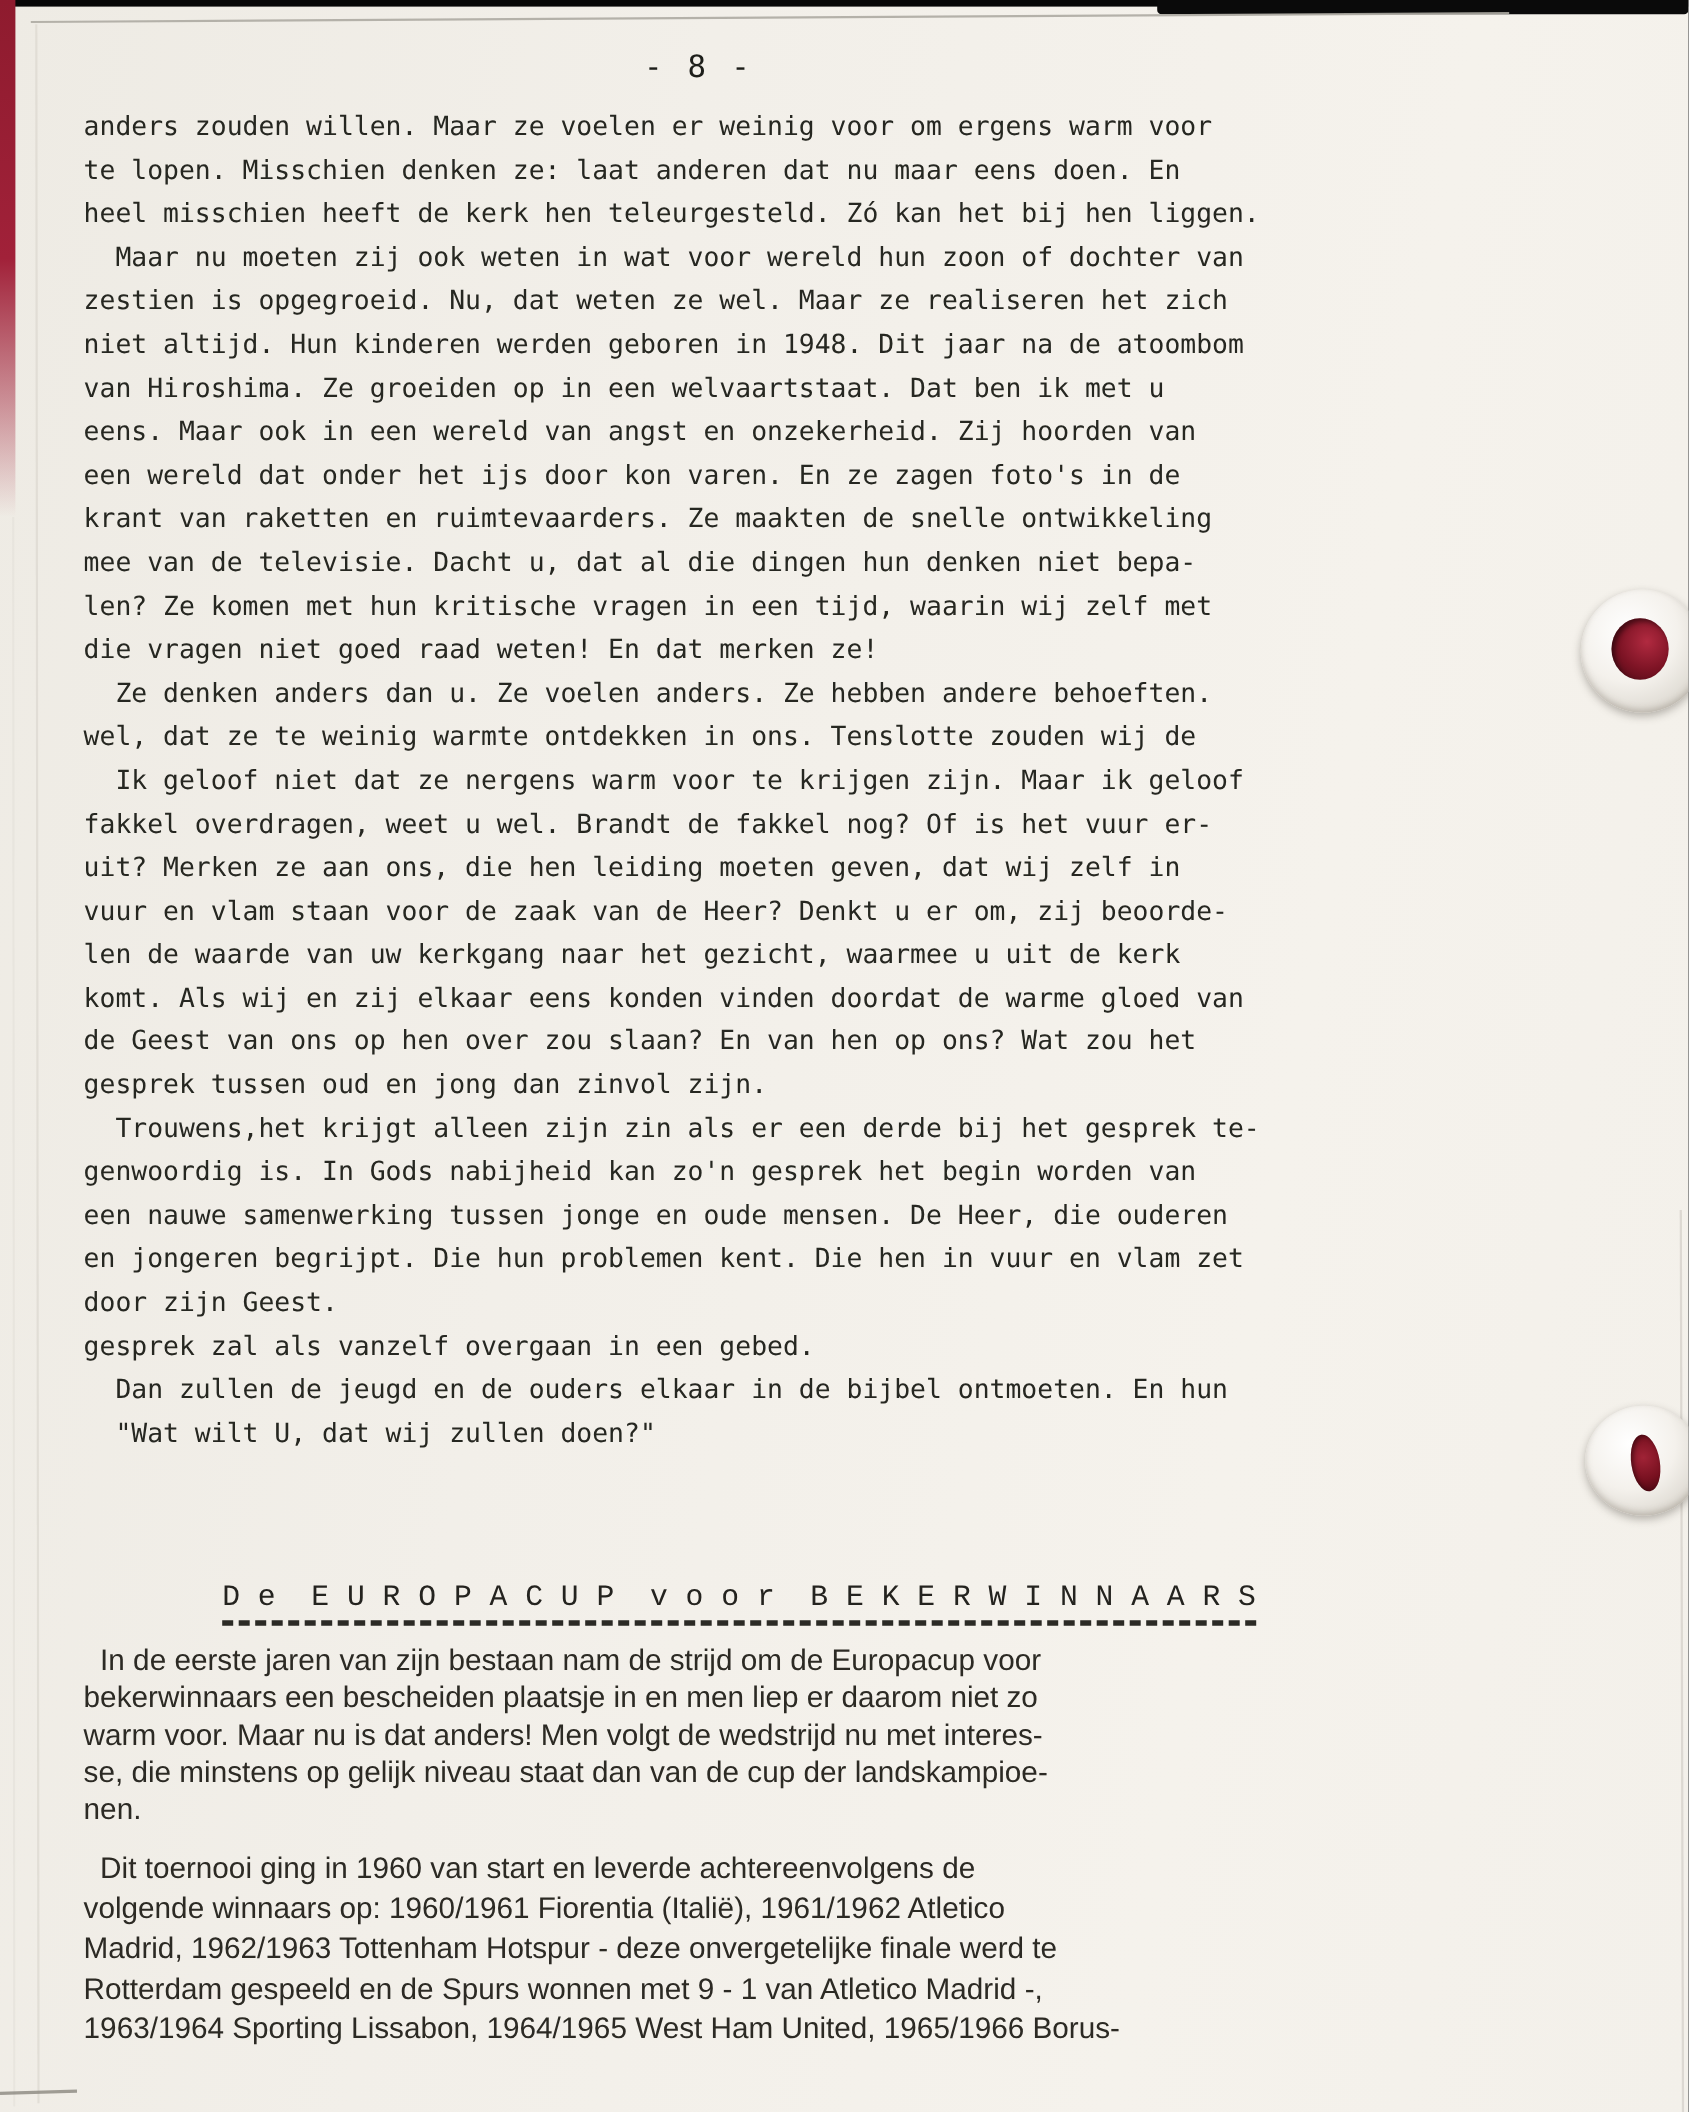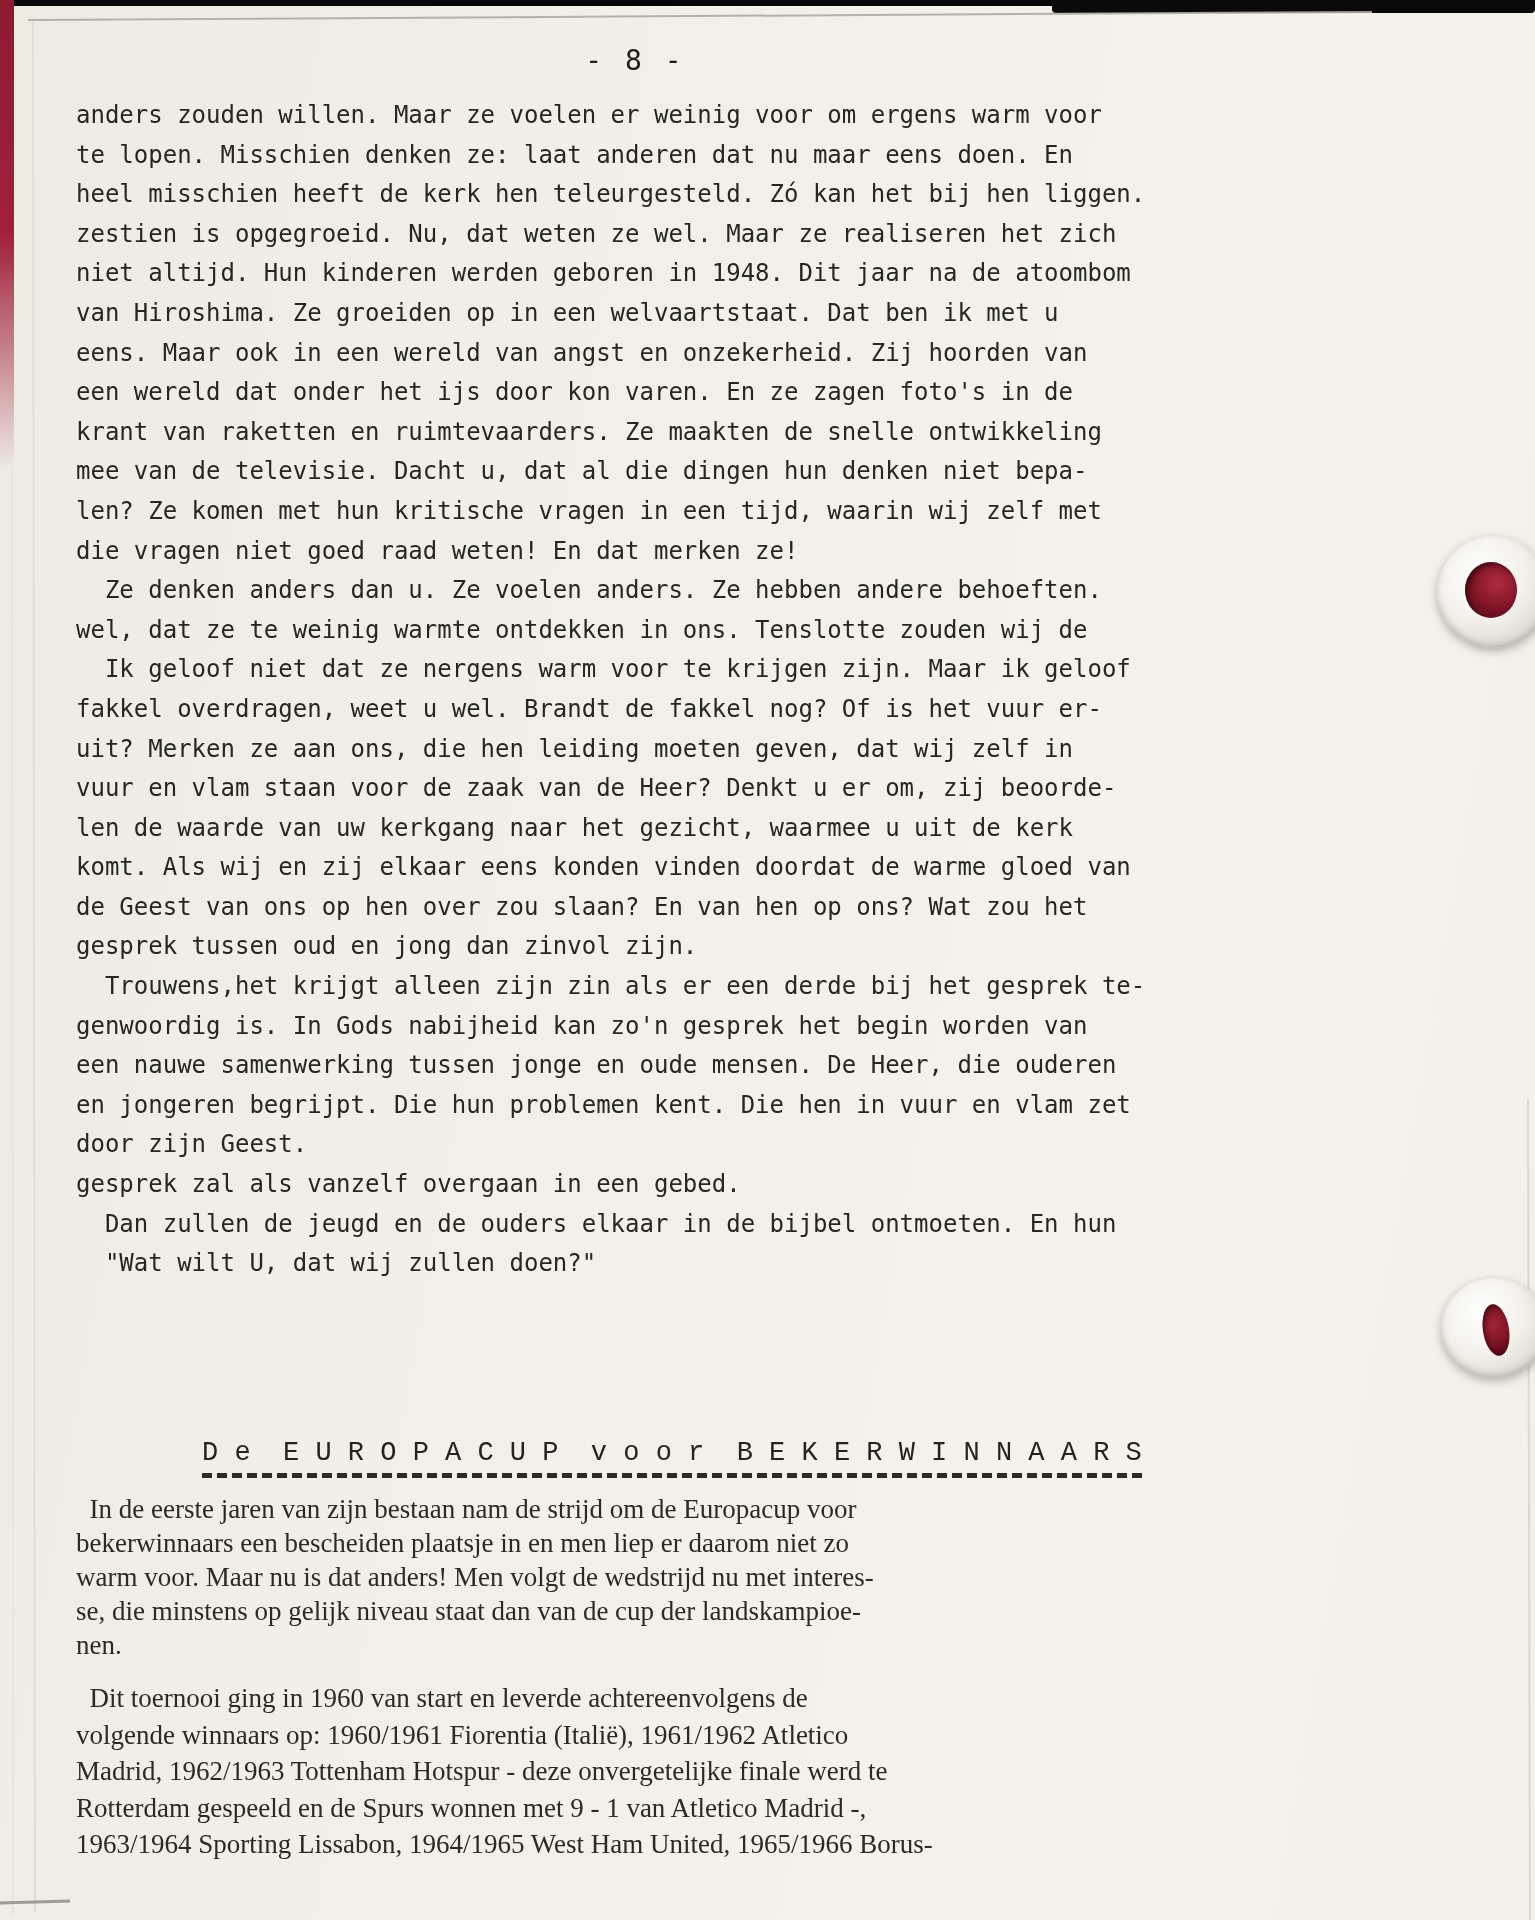--- a/index.html
+++ b/index.html
@@ -13,21 +13,21 @@
     position:absolute;left:0;top:44px;width:1270px;text-align:center;
     font-size:28px;letter-spacing:3px;color:#1d1e1a;
   }
   #article1{position:absolute;left:76px;top:96px;font-size:24px;line-height:39.6px;}
   #heading{
     position:absolute;left:202px;top:1438px;
     font-family:"Liberation Mono",monospace;font-size:27px;color:#24231f;
     white-space:pre;padding-bottom:5px;border-bottom:5px dashed #2b2a25;text-align:right;
   }
   #article2a,#article2b{
-    position:absolute;left:76px;font-family:Liberation Serif, serif;
+    position:absolute;left:76px;font-family:Liberation Sans, sans-serif;
     font-size:27px;color:#2c2a24;
   }
   #article2a{top:1492px;line-height:34px;}
   #article2b{top:1680px;line-height:36.5px;}
 
   
   #topbar{position:absolute;left:0;top:0;width:1535px;height:6px;background:#070707;}
   #topbar-right{position:absolute;left:1052px;top:0;width:483px;height:13px;background:#0a0a0a;border-radius:0 0 4px 4px;}
   #spine{
     position:absolute;left:0;top:0;width:14px;height:470px;
@@ -70,20 +70,21 @@
     <line x1="0" y1="1903" x2="70" y2="1901" stroke="#8b8880" stroke-width="3" opacity="0.8"></line>
     <line x1="1528" y1="1100" x2="1530" y2="1920" stroke="#cdc9c1" stroke-width="2" opacity="0.6"></line>
   </svg>
 
   <div id="pagenum">- 8 -</div>
 
   <div id="article1">
       <div class="line">anders zouden willen. Maar ze voelen er weinig voor om ergens warm voor</div>
       <div class="line">te lopen. Misschien denken ze: laat anderen dat nu maar eens doen. En</div>
       <div class="line">heel misschien heeft de kerk hen teleurgesteld. Zó kan het bij hen liggen.</div>
+      <div class="line">  Maar nu moeten zij ook weten in wat voor wereld hun zoon of dochter van</div>
       <div class="line">zestien is opgegroeid. Nu, dat weten ze wel. Maar ze realiseren het zich</div>
       <div class="line">niet altijd. Hun kinderen werden geboren in 1948. Dit jaar na de atoombom</div>
       <div class="line">van Hiroshima. Ze groeiden op in een welvaartstaat. Dat ben ik met u</div>
       <div class="line">eens. Maar ook in een wereld van angst en onzekerheid. Zij hoorden van</div>
       <div class="line">een wereld dat onder het ijs door kon varen. En ze zagen foto's in de</div>
       <div class="line">krant van raketten en ruimtevaarders. Ze maakten de snelle ontwikkeling</div>
       <div class="line">mee van de televisie. Dacht u, dat al die dingen hun denken niet bepa-</div>
       <div class="line">len? Ze komen met hun kritische vragen in een tijd, waarin wij zelf met</div>
       <div class="line">die vragen niet goed raad weten! En dat merken ze!</div>
       <div class="line">  Ze denken anders dan u. Ze voelen anders. Ze hebben andere behoeften.</div>

